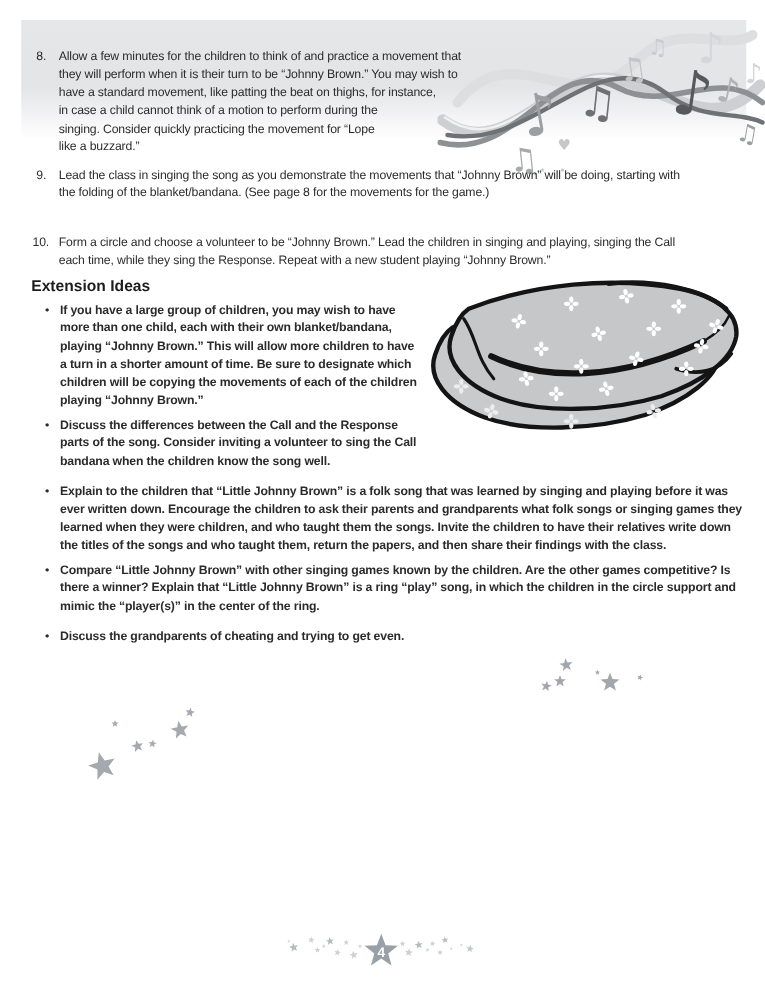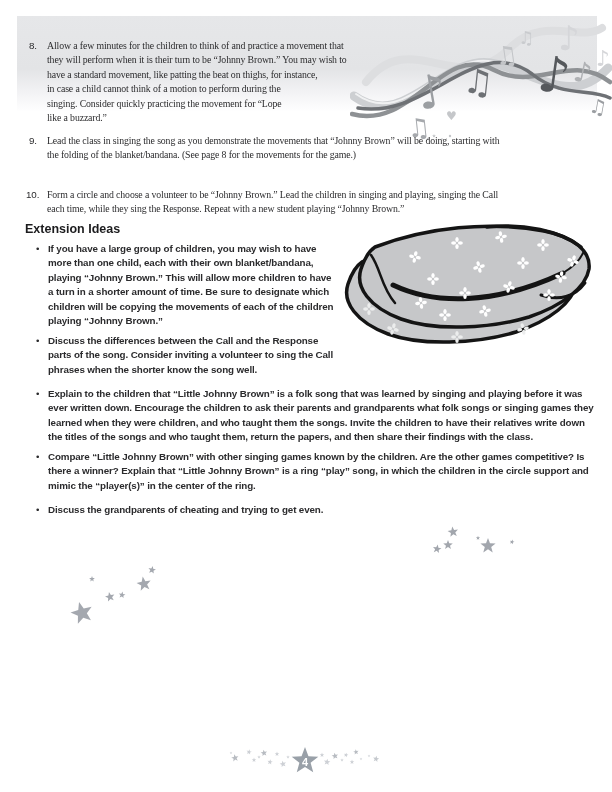--- a/index.html
+++ b/index.html
@@ -4,21 +4,21 @@
 <style>
   html,body{margin:0;padding:0;background:#fff;}
   .page{position:relative;width:612px;height:792px;background:#ffffff;overflow:hidden;
         font-family:"Liberation Sans",sans-serif;color:#2b2b2d;}
   .top-band{position:absolute;left:17px;top:16px;width:580px;height:96px;
         background:linear-gradient(180deg,#e6e7e9 0%,#e3e4e6 55%,#f4f4f6 82%,#ffffff 100%);}
   .music{position:absolute;left:350px;top:10px;width:262px;height:132px;}
   ol.steps,ul.bullets{list-style:none;margin:0;padding:0;}
   .step{position:absolute;display:flex;font-size:9.8px;line-height:14.4px;letter-spacing:-0.12px;}
   .step .num{flex:none;width:18px;}
-  .step .text{white-space:pre;font-family:Liberation Serif, serif;}
+  .step .text{white-space:pre;}
   .heading{position:absolute;left:25px;top:222px;margin:0;font-size:12.5px;font-weight:bold;color:#1c1c1e;}
   .bullet{position:absolute;left:36px;display:flex;font-size:9.8px;line-height:14.4px;letter-spacing:-0.12px;}
   .bullet .dot{flex:none;width:12px;font-size:9.8px;}
   .bullet .btext{white-space:pre;font-weight:bold;}
   .blanket{position:absolute;left:337px;top:221px;width:265px;height:128px;}
   .stars-mid{position:absolute;left:425px;top:522px;width:100px;height:40px;}
   .stars-left{position:absolute;left:58px;top:556px;width:118px;height:76px;}
   .footer-stars{position:absolute;left:225px;top:744px;width:162px;height:40px;}
   .pagenum{font-family:"Liberation Sans",sans-serif;font-weight:bold;}
 </style>
@@ -137,21 +137,21 @@
 more than one child, each with their own blanket/bandana,
 playing “Johnny Brown.” This will allow more children to have
 a turn in a shorter amount of time. Be sure to designate which
 children will be copying the movements of each of the children
 playing “Johnny Brown.”</span>
     </li>
     <li class="bullet" style="top:334px;">
       <span class="dot">•</span>
       <span class="btext">Discuss the differences between the Call and the Response
 parts of the song. Consider inviting a volunteer to sing the Call
-phrases when the shorter know the song well.</span>
+bandana when the children know the song well.</span>
     </li>
     <li class="bullet" style="top:387px;">
       <span class="dot">•</span>
       <span class="btext">Explain to the children that “Little Johnny Brown” is a folk song that was learned by singing and playing before it was
 ever written down. Encourage the children to ask their parents and grandparents what folk songs or singing games they
 learned when they were children, and who taught them the songs. Invite the children to have their relatives write down
 the titles of the songs and who taught them, return the papers, and then share their findings with the class.</span>
     </li>
     <li class="bullet" style="top:450px;">
       <span class="dot">•</span>

